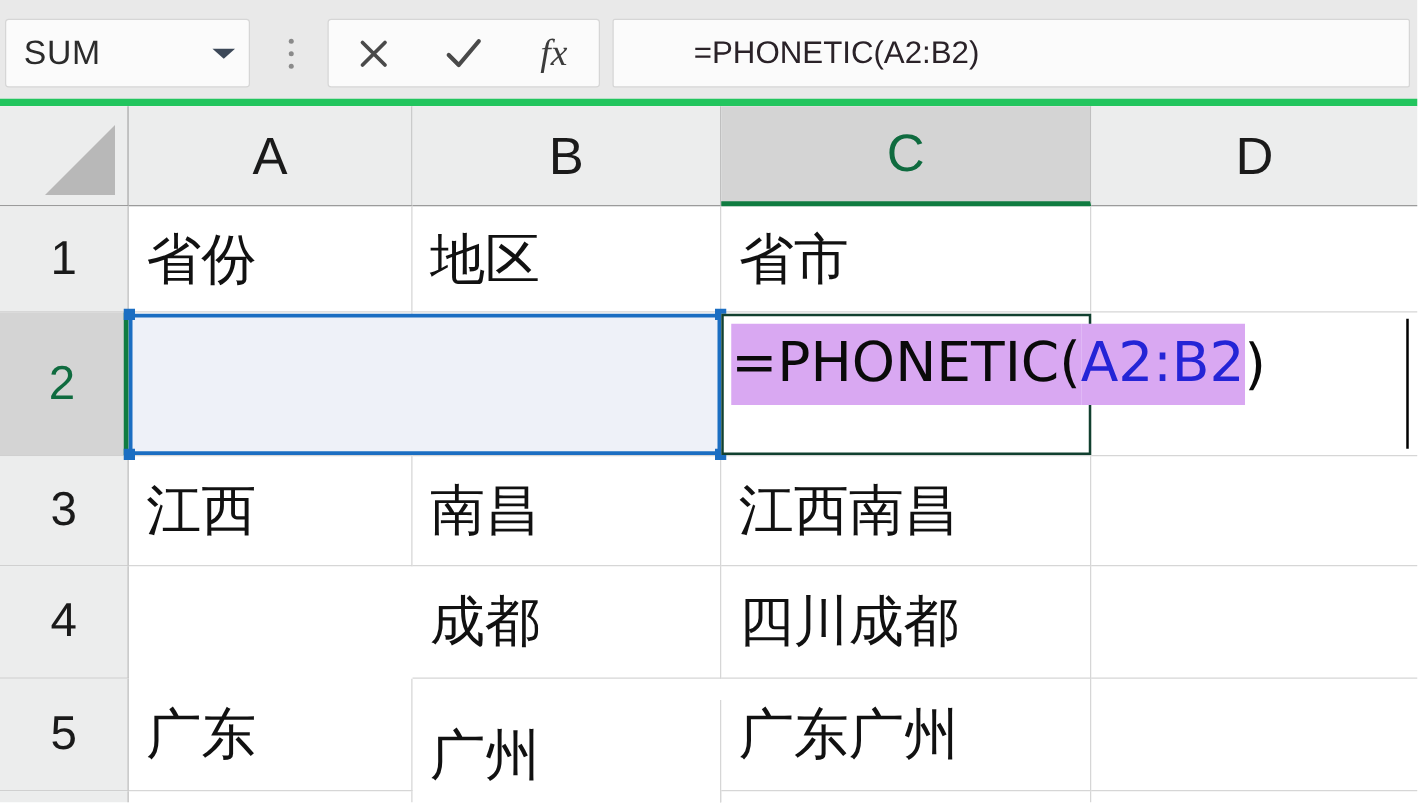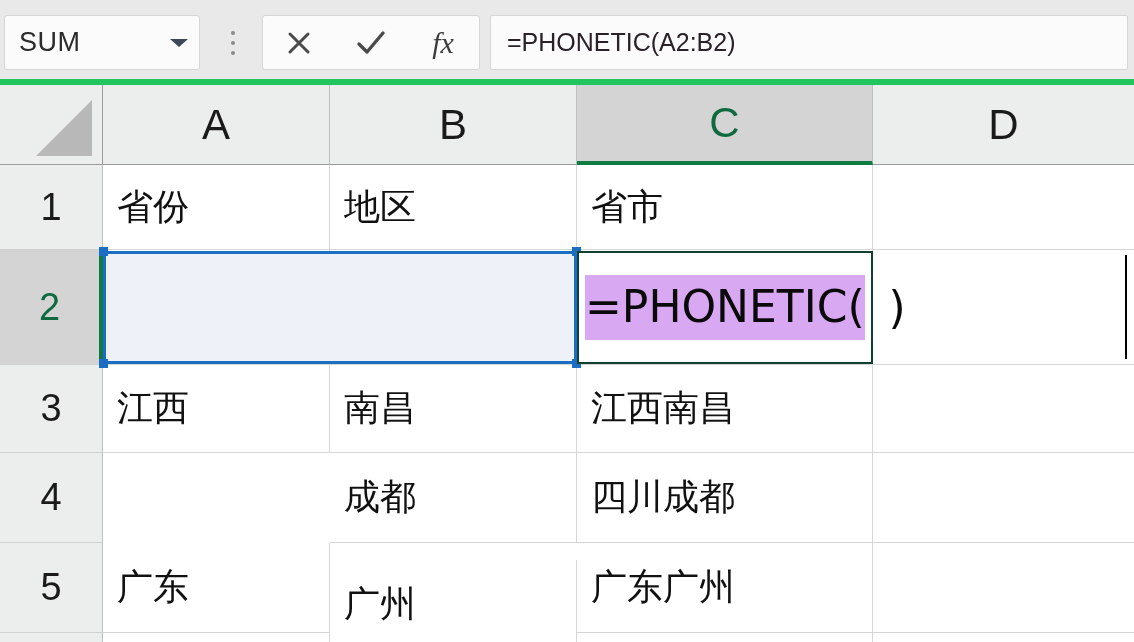--- a/index.html
+++ b/index.html
@@ -74,21 +74,21 @@
     font-size: 30px;
     color: #3c3c3c;
   }
 
   .formula-input {
     position: absolute; left: 490px; top: 15px;
     width: 638px; height: 55px;
     background: #fbfbfb;
     border: 1px solid #d6d6d6;
     border-radius: 2px;
-    display: flex; align-items: center;
+    display: flex; align-items: center; padding-left: 48px;
   }
   .formula-input-text {
     padding-left: 16px;
     font-size: 25px;
     color: #2a2228;
     white-space: nowrap;
   }
 
   
   .grid { position: absolute; left: 0; top: 85px; width: 1134px; height: 557px; background: #fff; }
@@ -141,21 +141,21 @@
   }
 
   
   .cell {
     position: absolute;
     background: transparent;
     border-right: 1px solid #d6d6d6;
     border-bottom: 1px solid #d6d6d6;
     display: flex; align-items: center;
     padding-left: 14px;
-    font-size: 36px;
+    font-size: 44px;
     color: #111111;
     white-space: nowrap;
     overflow: hidden;
     font-family: "DejaVu Sans", "Liberation Sans", sans-serif;
   }
 
   
   .ref-select {
     position: absolute;
     background: #eef1f8;
@@ -355,21 +355,22 @@
 
     <div class="ref-select" style="left:103px; top:166px; width:474px; height:113px;"></div>
     <div class="ref-handle" style="position:absolute; left:99px;  top:162px;"></div>
     <div class="ref-handle" style="position:absolute; left:572px; top:162px;"></div>
     <div class="ref-handle" style="position:absolute; left:99px;  top:274px;"></div>
     <div class="ref-handle" style="position:absolute; left:572px; top:274px;"></div>
 
     <div class="edit-cell" style="left:577px; top:166px; width:296px; height:113px;"></div>
     <div class="edit-overflow" style="left:873px; top:166px; width:0px; height:113px;"></div>
 
-    <div class="edit-text" style="left:585px; top:168px; height:109px;gap:24px;">
+    <div class="edit-text" style="left:585px; top:152px; height:109px;">
       <span class="sel-hl">=PHONETIC(</span>
+        <span class="sel-hl ref-blue">A2:B2</span>
         <span>)</span>
     </div>
 
     <div class="caret" style="left:1125px; top:170px; height:104px;"></div>
 
   </div>
 </div>
 
 </body></html>

